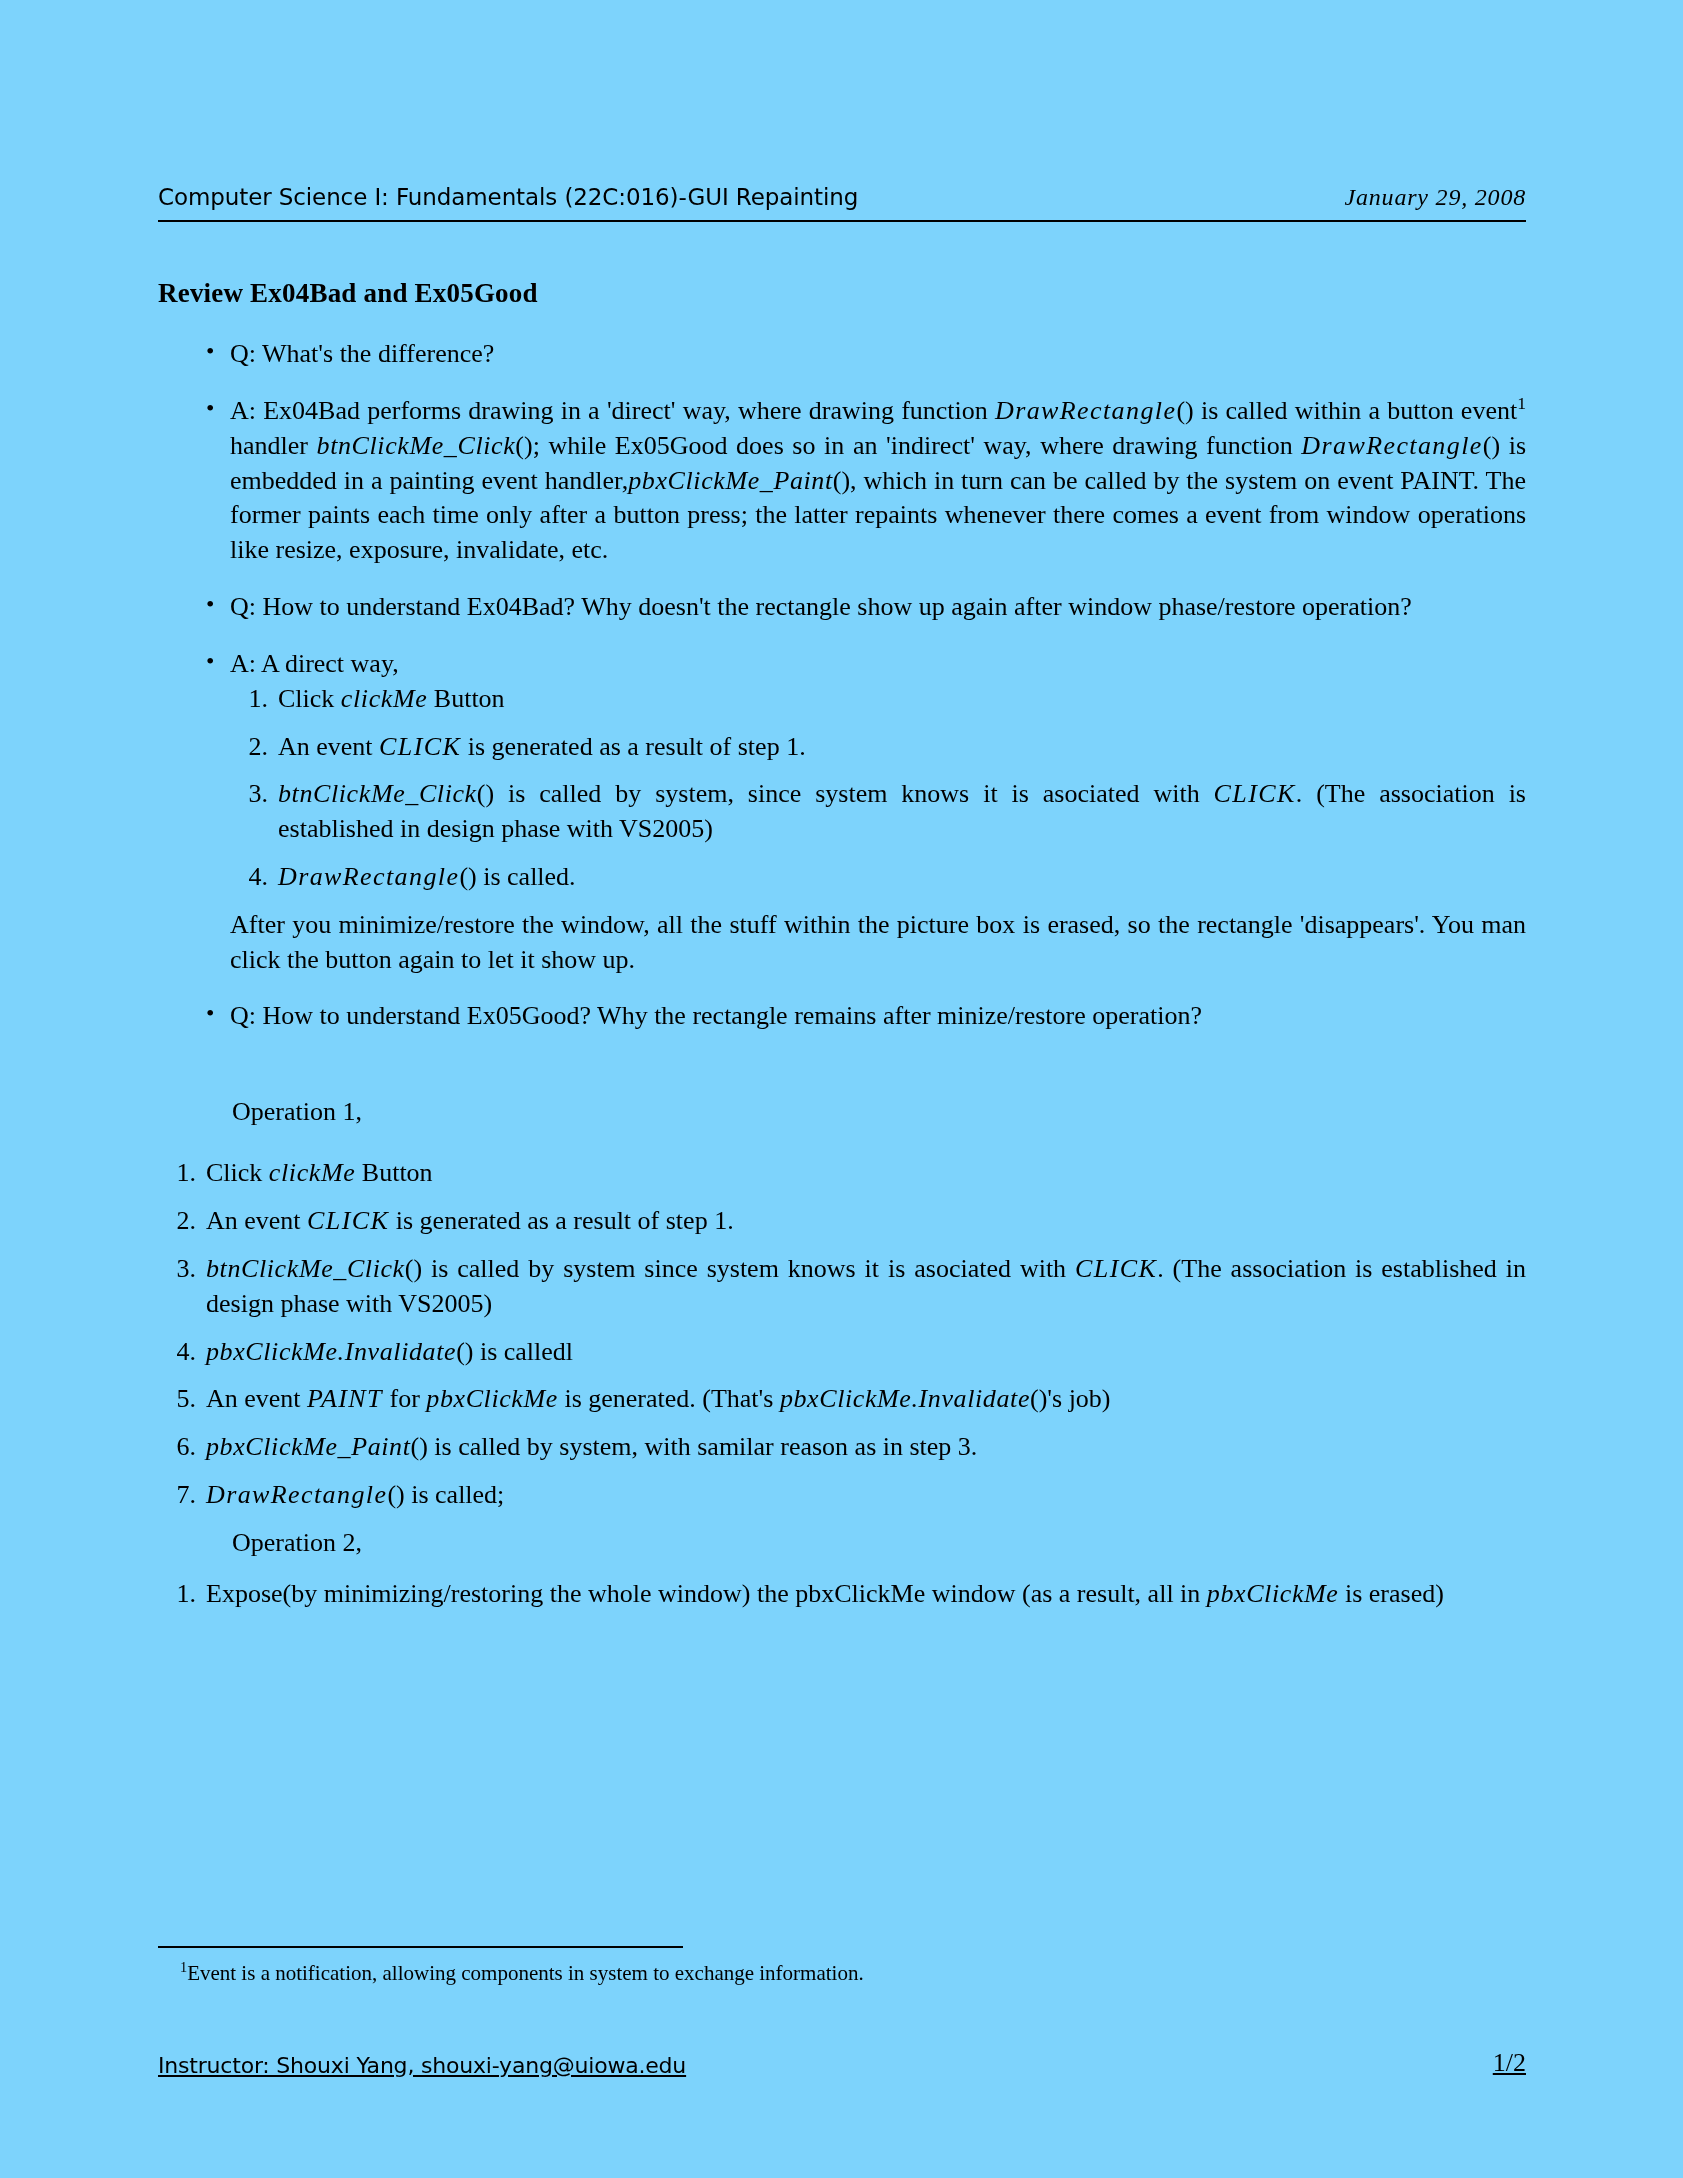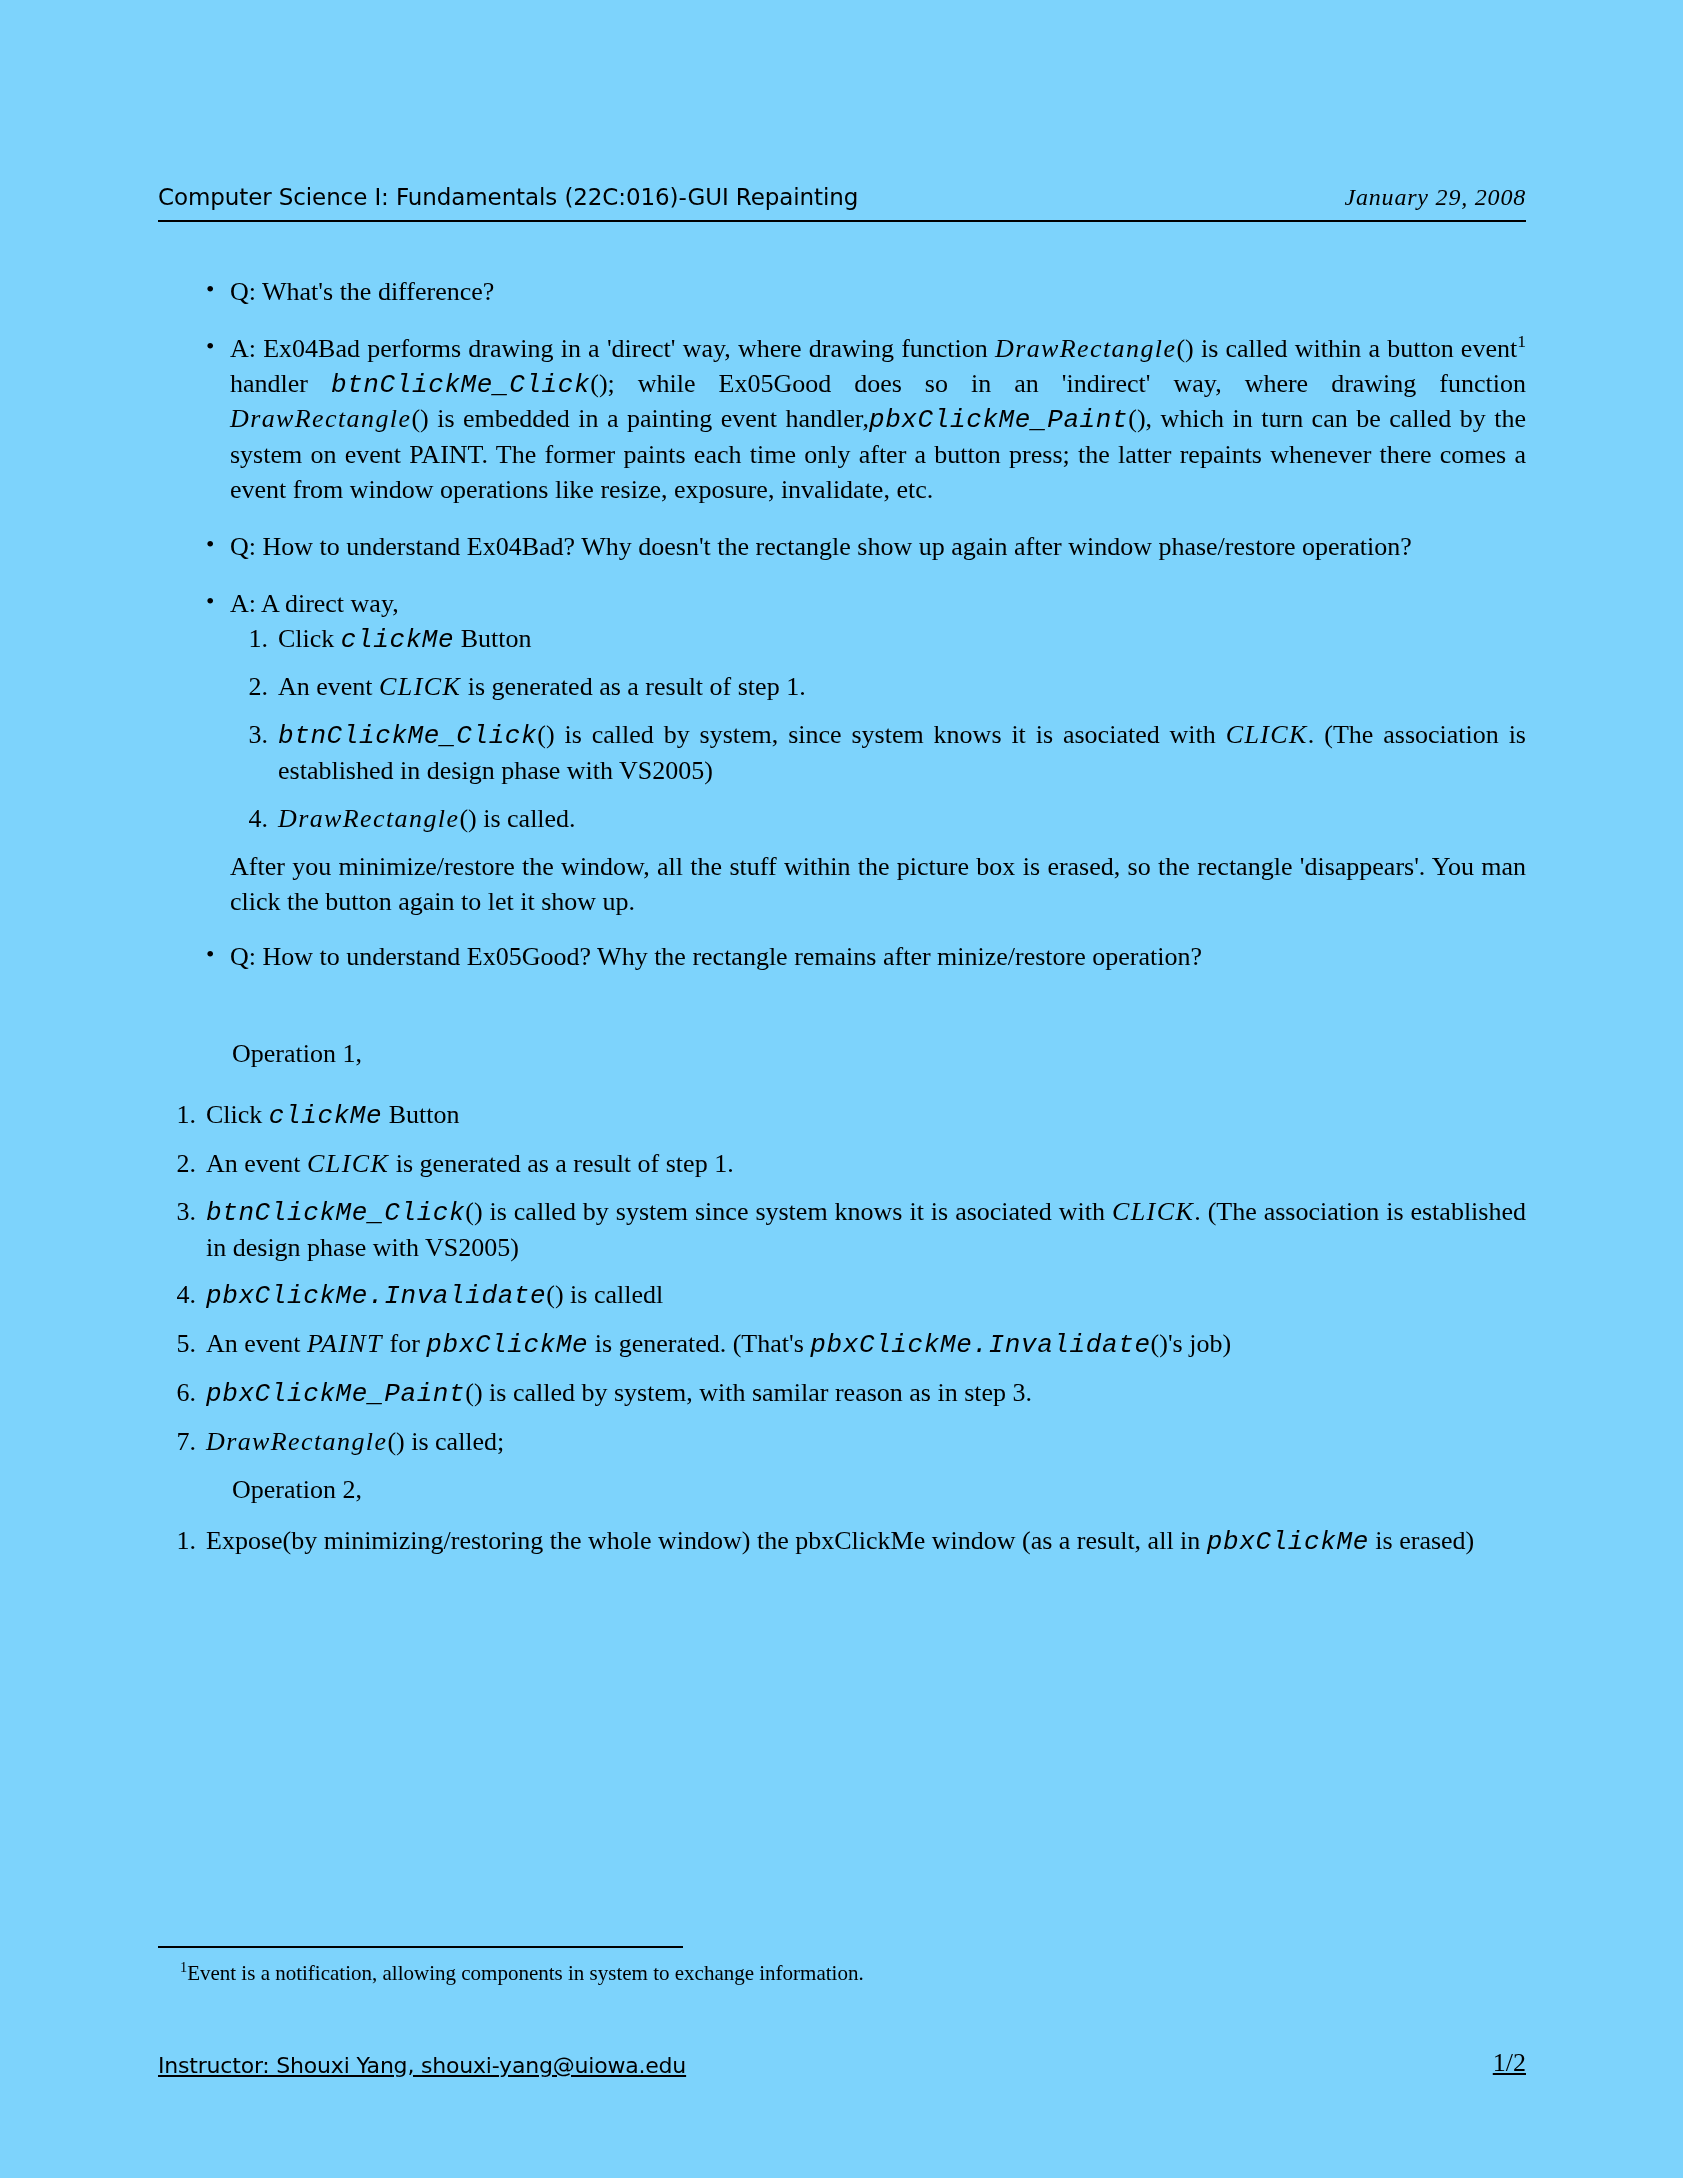--- a/index.html
+++ b/index.html
@@ -116,21 +116,21 @@
     margin: 0;
     padding-left: 74px;
   }
   .spacer-lg { height: 40px; }
   .spacer-md { height: 26px; }
   .spacer-sm { height: 16px; }
 
   
   .mi {
     font-style: italic;
-    font-family: Liberation Mono, monospace;
+    font-family: Liberation Serif, serif;
     letter-spacing: 0.6px;
   }
   .mi-wide {
     font-style: italic;
     font-family: "Liberation Serif", "DejaVu Serif", serif;
     letter-spacing: 1.4px;
   }
   sup.fnmark {
     font-size: 0.68em;
     vertical-align: super;
@@ -189,20 +189,21 @@
 
 <div class="page">
 
   <div class="runhead">
     <span class="runhead-left">Computer Science I: Fundamentals (22C:016)-GUI Repainting</span>
     <span class="runhead-right">January 29, 2008</span>
   </div>
 
   <div class="body">
 
+    <h1 class="secttitle">Review Ex04Bad and Ex05Good</h1>
 
     <ul class="itemize">
 
       <li>
         <span>Q: What's the difference?</span>
       </li>
 
       <li>
         <span>A: Ex04Bad performs drawing in a 'direct' way, where drawing function </span><span class="mi-wide">DrawRectangle</span><span>() is called within a button event</span><sup class="fnmark">1</sup><span> handler </span><span class="mi">btnClickMe_Click</span><span>(); while Ex05Good does so in an 'indirect' way, where drawing function </span><span class="mi-wide">DrawRectangle</span><span>() is embedded in a painting event handler,</span><span class="mi">pbxClickMe_Paint</span><span>(), which in turn can be called by the system on event PAINT. The former paints each time only after a button press; the latter repaints whenever there comes a event from window operations like resize, exposure, invalidate, etc.</span>
       </li>

